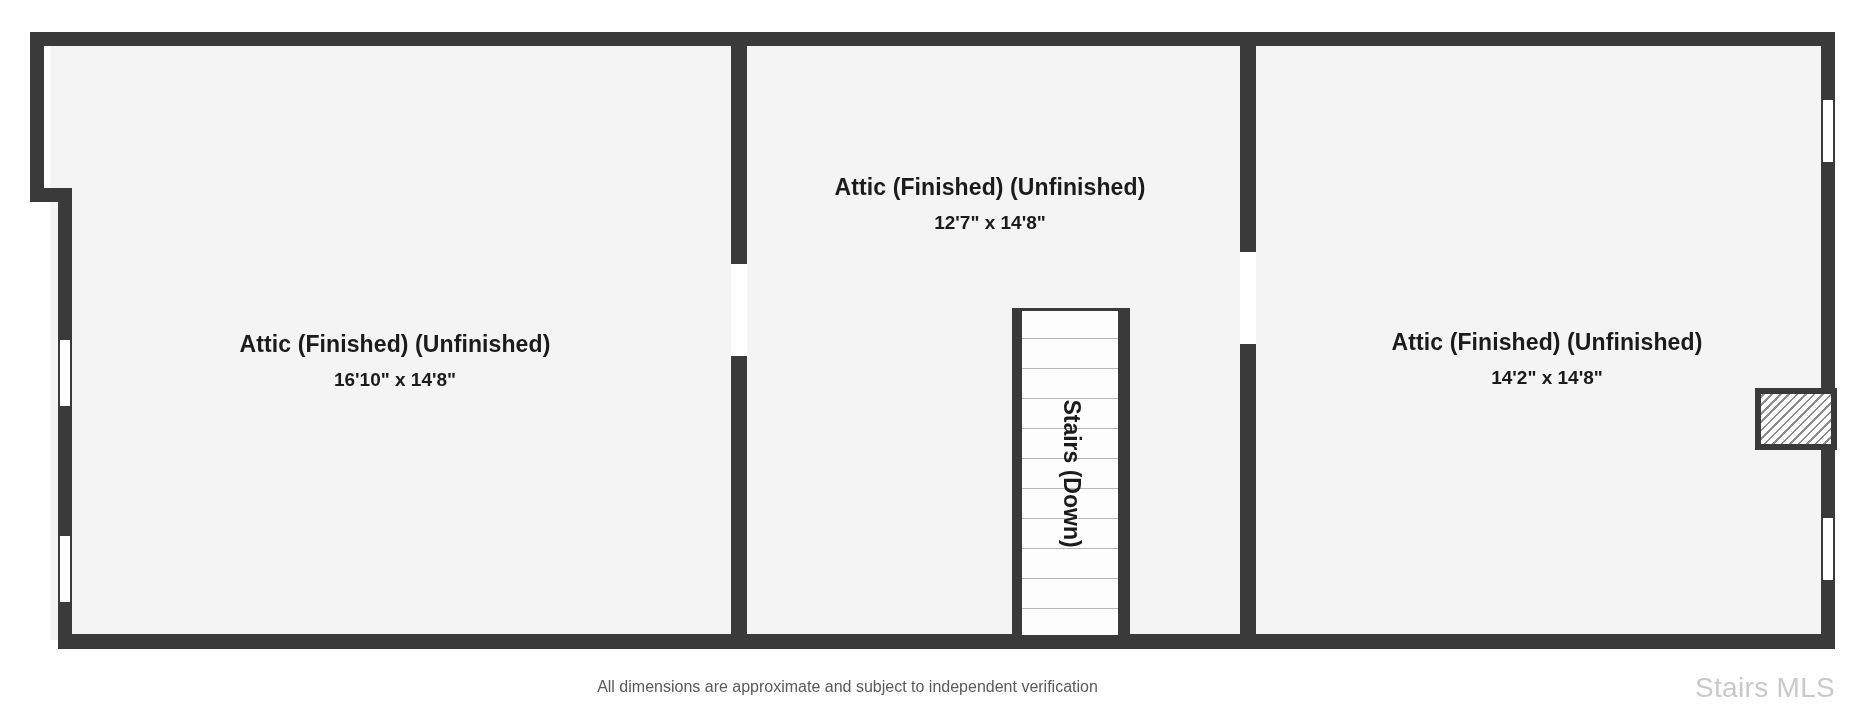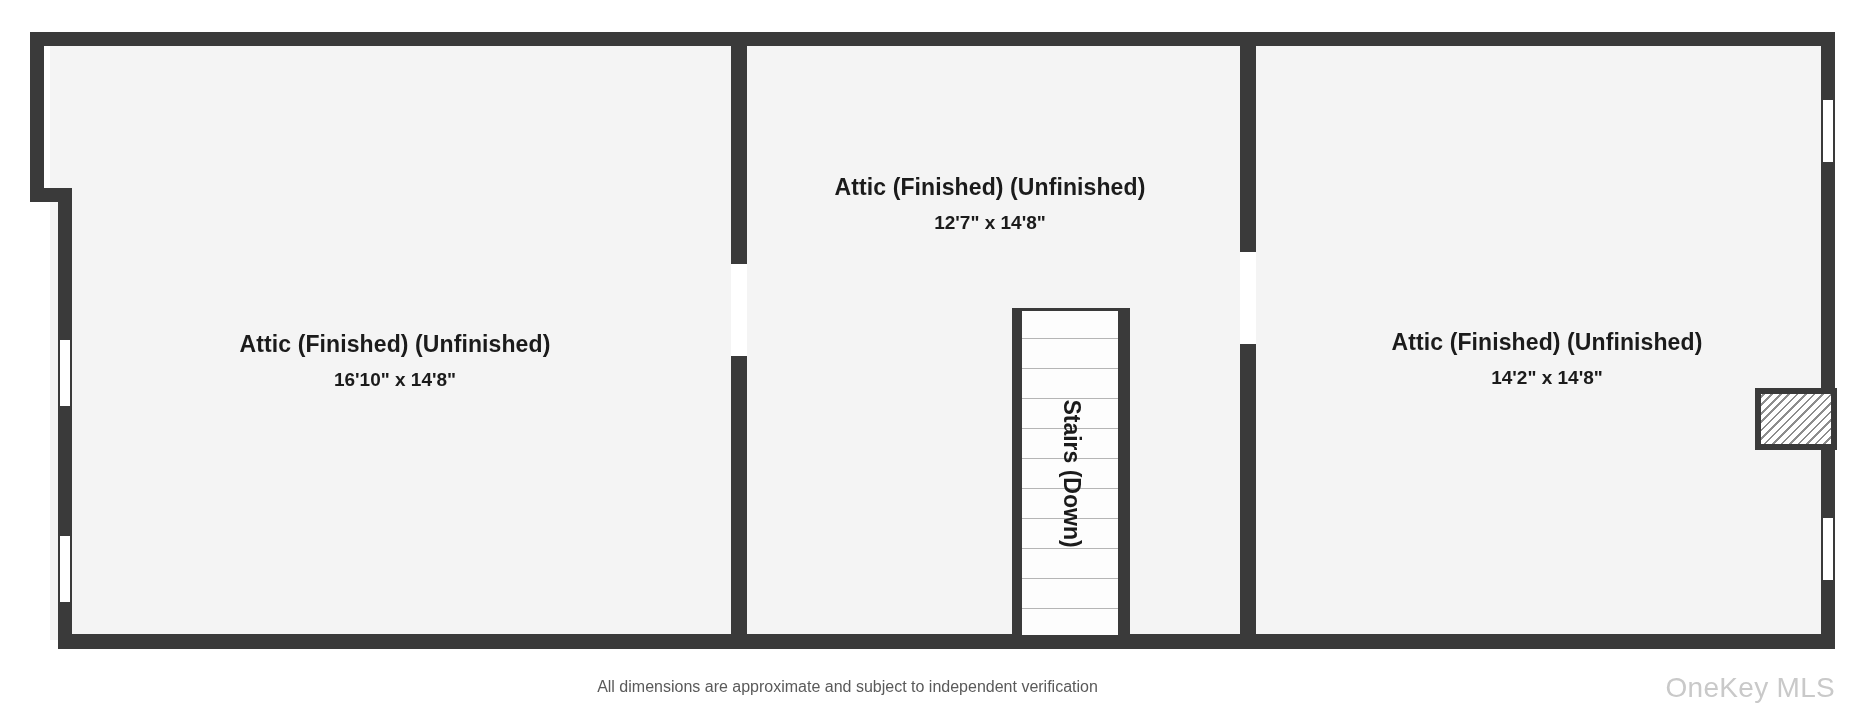--- a/index.html
+++ b/index.html
@@ -200,13 +200,13 @@
   </div>
 
   <div class="room-label" style="left:1258px; top:303px; width:578px;">
     <div class="name">Attic (Finished) (Unfinished)</div>
     <div class="dims">14'2" x 14'8"</div>
   </div>
 
 </div>
 
 <div class="disclaimer">All dimensions are approximate and subject to independent verification</div>
-<div class="watermark">OneKey MLS</div>
+<div class="watermark">Stairs MLS</div>
 
 </body></html>

